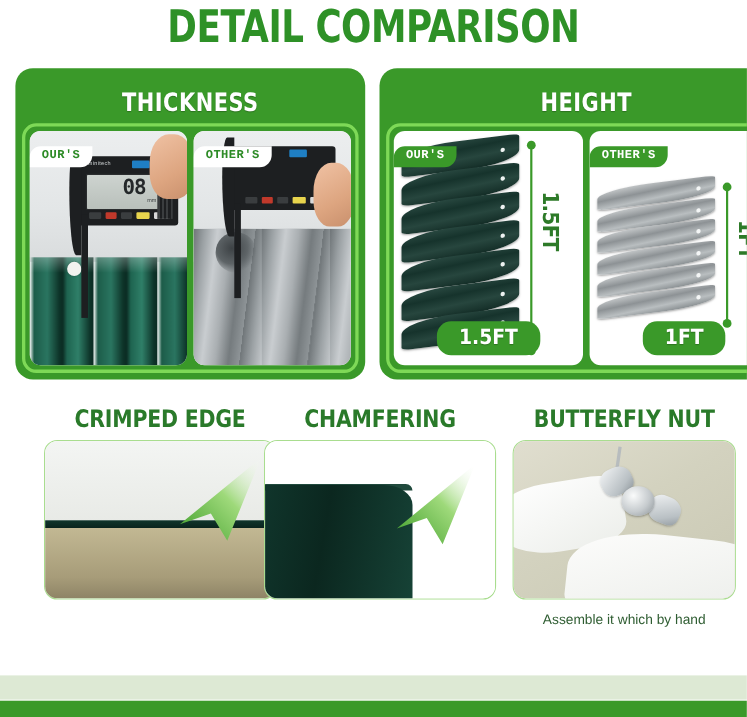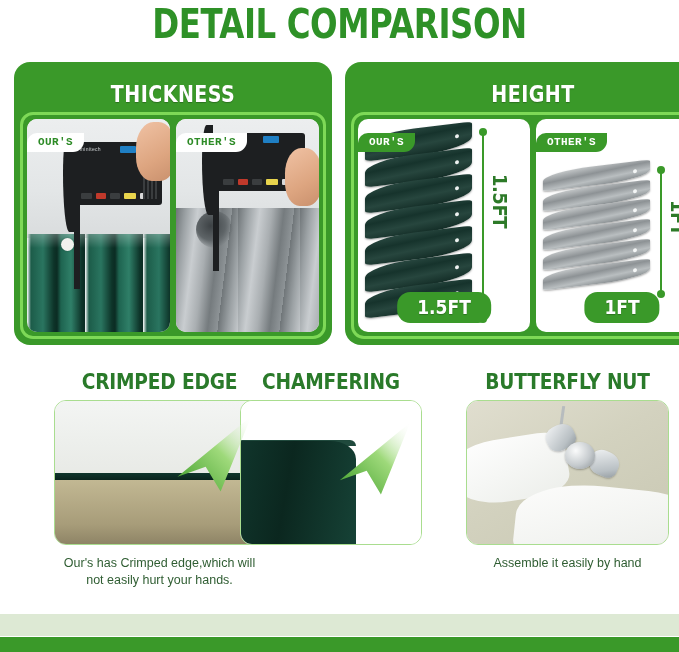--- a/index.html
+++ b/index.html
@@ -182,22 +182,22 @@
     position:absolute;
     color:#2d7a28;font-weight:bold;
     font-size:20px;line-height:20px;letter-spacing:-0.5px;
     writing-mode:vertical-rl;
     font-family:"DejaVu Sans Condensed","Liberation Sans",sans-serif;
   }
 
   
   .features{position:absolute;left:0;top:370px;width:679px;height:230px;}
   .feature{position:absolute;top:0;}
-  .feature.f1{left:18px;width:211px;padding-left:36px;}
-  .feature.f2{left:240px;width:182px;}
+  .feature.f1{left:4px;width:211px;padding-left:36px;}
+  .feature.f2{left:240px;width:211px;}
   .feature.f3{left:466px;width:203px;}
 
   .f-title{
     text-align:center;
     color:#2a7a2a;
     font-size:22px;line-height:24px;
     font-weight:bold;
     letter-spacing:-0.2px;
     font-family:"DejaVu Sans Condensed","Liberation Sans",sans-serif;
     transform:scaleX(0.94);
@@ -280,20 +280,24 @@
       <div class="half">
         <div class="photo">
           <div class="bg-white"></div>
           <div class="corr-green"></div>
           <div class="dot-white"></div>
 
           <div class="caliper" style="left:14%;top:6%;width:82%;height:48%;">
             <div class="cal-body" style="left:18%;top:10%;width:80%;height:62%;"></div>
             <div class="cal-brand" style="left:28%;top:14%;">minitech</div>
             <div class="cal-badge" style="left:62%;top:14%;"></div>
+            <div class="cal-screen" style="left:26%;top:26%;width:56%;height:30%;">
+              <div class="cal-digits" style="font-size:19px;right:18%;top:0%;">08</div>
+              <div class="cal-mm">mm</div>
+            </div>
             <div class="btn-row" style="left:29%;top:60%;">
               <span class="kb off"></span>
               <span class="kb red"></span>
               <span class="kb on"></span>
               <span class="kb yel"></span>
               <span class="kb zero"></span>
             </div>
             <div class="cal-ridge" style="left:82%;top:16%;width:12%;height:50%;"></div>
             <div class="cal-jaw" style="left:14%;top:2%;width:9%;height:96%;border-radius:40% 0 0 60%;"></div>
             <div class="cal-jaw" style="left:23%;top:62%;width:5%;height:92%;"></div>
@@ -414,21 +418,20 @@
             <linearGradient id="ag1" x1="1" y1="0" x2="0" y2="1">
               <stop offset="0%" stop-color="#ffffff" stop-opacity="0"></stop>
               <stop offset="45%" stop-color="#9ed97a"></stop>
               <stop offset="100%" stop-color="#3f9e2a"></stop>
             </linearGradient>
           </defs>
           <path d="M95 5 L58 96 L40 66 L6 78 Z" fill="url(#ag1)"></path>
         </svg>
       </div>
     </div>
-    <div class="f-cap">Our's has  Crimped edge,which will not easily hurt your hands.</div>
   </div>
 
   <div class="feature f2">
     <div class="f-title">CHAMFERING</div>
     <div class="f-img">
       <div class="sc-cham-bg"></div>
       <div class="sc-cham-edge"></div>
       <div class="sc-cham-panel"></div>
       <div class="arrow" style="left:52%;top:12%;width:44%;height:56%;">
         <svg viewBox="0 0 100 100" width="100%" height="100%">
@@ -451,19 +454,19 @@
       <div class="sc-bn-bg"></div>
       <div class="sc-bn-cloth1"></div>
       <div class="sc-bn-nut">
         <div class="bn-rod"></div>
         <div class="bn-wing l"></div>
         <div class="bn-wing r"></div>
         <div class="bn-hub"></div>
       </div>
       <div class="sc-bn-cloth2"></div>
     </div>
-    <div class="f-cap">Assemble it easily by hand</div>
+    <div class="f-cap">Assemble it which by hand</div>
   </div>
 
 </div>
 
 <div class="footer-soft"></div>
 <div class="footer-bar"></div>
 
 </body></html>

